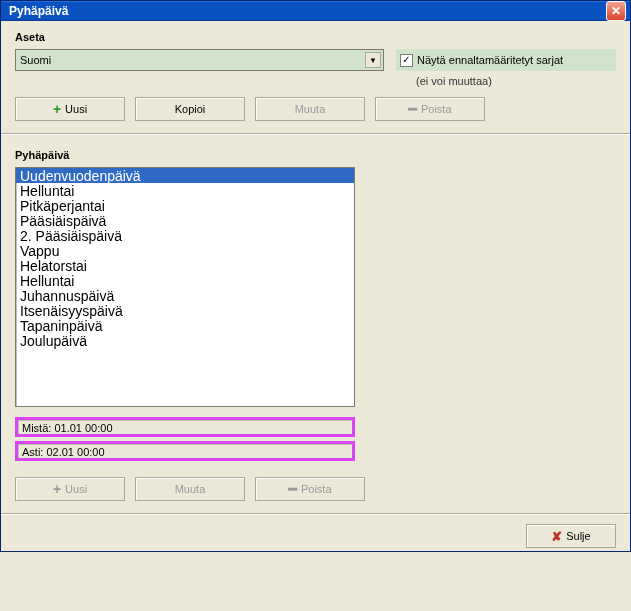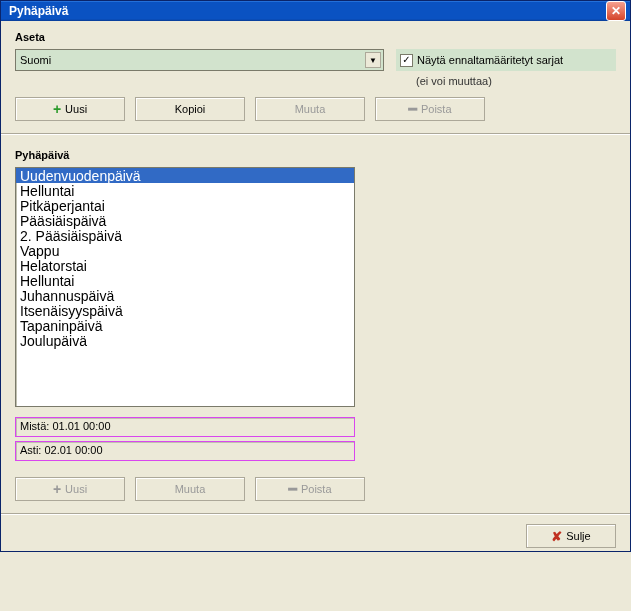--- a/index.html
+++ b/index.html
@@ -167,21 +167,21 @@
     line-height: 14px;
   }
   .list-item.selected {
     background: #316ac5;
     color: #fff;
   }
   .readonly-field {
     width: 340px;
     height: 20px;
     background: #ece9d8;
-    border: 1px solid #d946ef;
+    border: 3px solid #d946ef;
     box-shadow: inset 1px 1px 0 #c0c0b0;
     padding: 2px 4px;
     font-size: 11px;
     margin-bottom: 4px;
   }
   .bottom-spacer { flex:1; }
   .footer {
     border-top: 1px solid #aca899;
     box-shadow: inset 0 1px 0 #fff;
     margin: 0 -14px;

